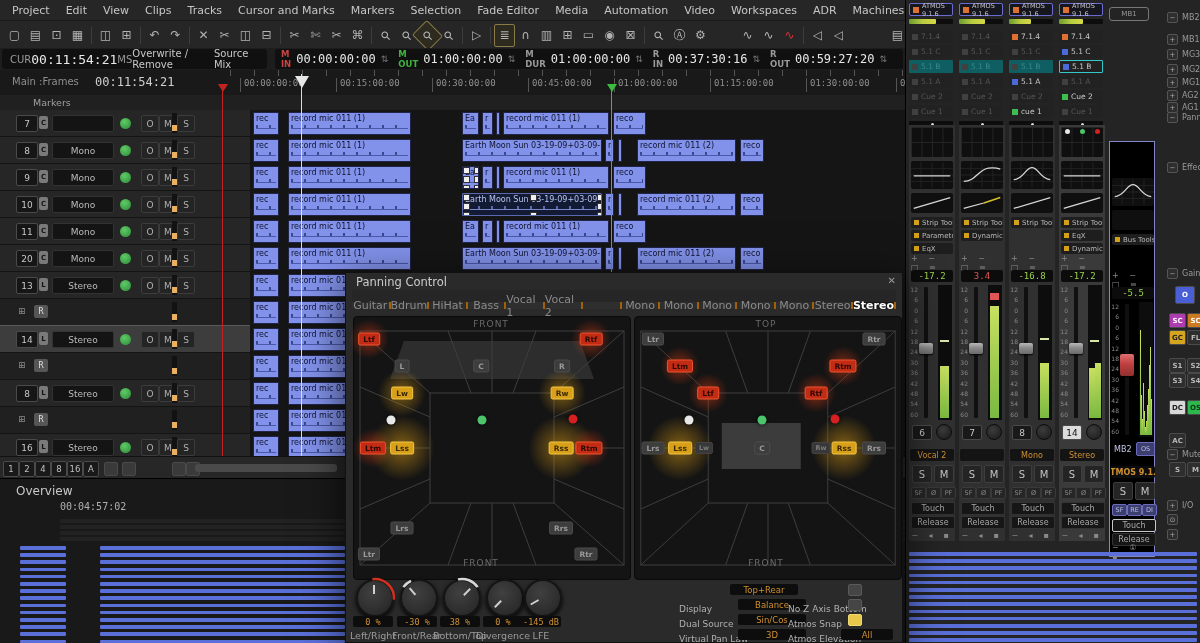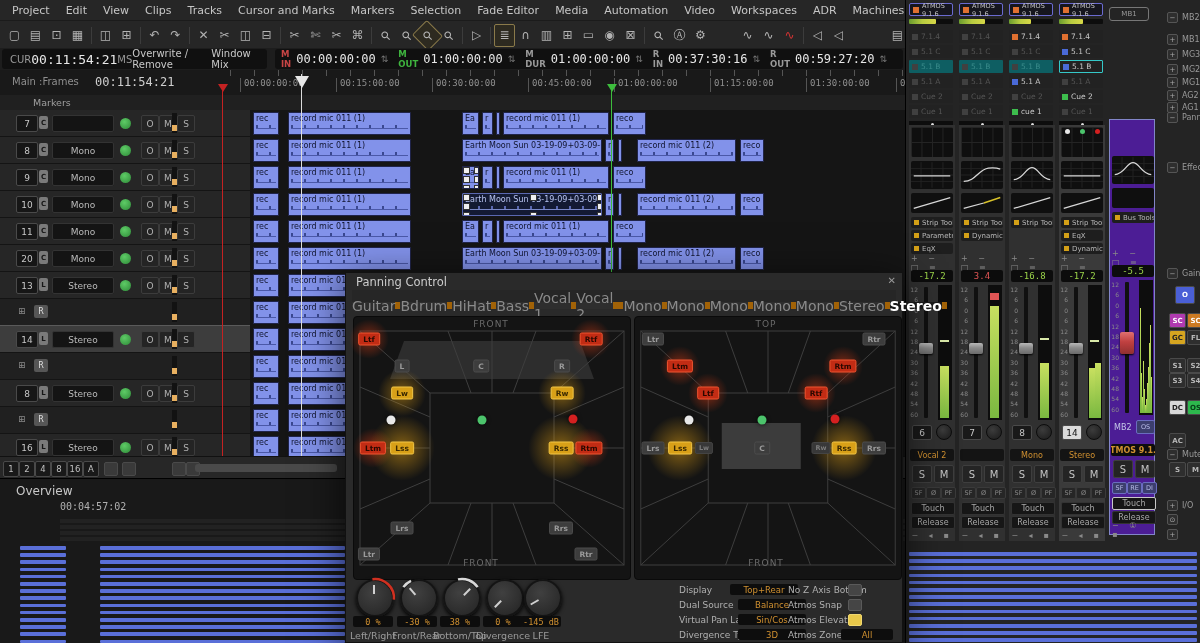--- a/index.html
+++ b/index.html
@@ -94,36 +94,36 @@
   .btn{position:absolute;background:#242424;border:1px solid #3e3e3e;border-radius:2px;color:#c4c4c4;font-size:10px;display:flex;align-items:center;justify-content:center;}
   .btn2{position:absolute;background:#161616;border:1px solid #333;border-radius:2px;color:#a8a8a8;font-size:8px;display:flex;align-items:center;justify-content:center;}
   .tiny{position:absolute;background:#262626;border:1px solid #3a3a3a;border-radius:2px;color:#888;font-size:6.5px;display:flex;align-items:center;justify-content:center;}
   .tiny.blue{background:#3c3e6e;border-color:#6a6cc0;color:#b8bce8;}
   .sbtn{position:absolute;width:15px;height:13px;border-radius:2px;background:#2e2e2e;border:1px solid #4a4a4a;color:#b8b8b8;font-size:7px;display:flex;align-items:center;justify-content:center;font-weight:bold;}
   
   #dialog{position:absolute;left:345px;top:272px;width:558px;height:371px;background:#2a2a2a;border:1px solid #111;box-shadow:0 10px 40px rgba(0,0,0,.7);z-index:50;box-sizing:border-box;}
   #dlg-title{position:absolute;left:10px;top:2px;font-size:11.5px;color:#cccccc;}
   #dlg-close{position:absolute;right:6px;top:2px;font-size:10px;color:#999;}
   #dlg-tabs{position:absolute;left:6px;top:17px;right:6px;height:19px;display:flex;background:#262626;}
-  .dtab{flex:1;display:flex;align-items:center;justify-content:center;font-size:14px;color:#8a8a8a;border-right:5px solid #a16207;background:#2e2e2e;margin-top:12px;}
+  .dtab{flex:1;display:flex;align-items:center;justify-content:center;font-size:11px;color:#8a8a8a;border-right:2px solid #a16207;background:#2e2e2e;margin-top:12px;}
   .dtab.active{background:#181818;color:#fff;font-weight:bold;}
   .pview{position:absolute;background:#141414;border:1px solid #0a0a0a;border-radius:4px;}
   .vlabel{position:absolute;font-size:9px;color:#6a6a6a;letter-spacing:1px;transform:translateX(-50%);z-index:4;}
   .chip{position:absolute;transform:translate(-50%,-50%);font-size:7.5px;font-weight:bold;padding:1px 4px;border-radius:2px;z-index:4;white-space:nowrap;}
   .chip.gray{background:#3d3d3d;color:#9a9a9a;border:1px solid #4c4c4c;}
   .chip.graySmall{background:#383838;color:#7d7d7d;border:1px solid #444;font-size:6.5px;padding:1px 3px;}
   .chip.red{background:#c22c14;color:#2a0800;border:1px solid #ef5430;}
   .chip.yellow{background:#d8a018;color:#3a2800;border:1px solid #f2c646;}
   .glow{position:absolute;transform:translate(-50%,-50%);border-radius:50%;pointer-events:none;z-index:3;}
   .pdot{position:absolute;width:9px;height:9px;border-radius:50%;transform:translate(-50%,-50%);z-index:5;box-shadow:0 0 4px rgba(0,0,0,.8);}
   .knob{position:absolute;width:34px;height:34px;border-radius:50%;background:radial-gradient(circle at 42% 35%,#404040,#232323);border:2px solid #141414;box-shadow:0 2px 4px #000;}
   .kneedle{position:absolute;left:15px;top:4px;width:2px;height:9px;background:#d0d0d0;transform-origin:1px 13px;}
   .kval{position:absolute;height:11px;background:#0d0d0d;border-radius:2px;color:#d09030;font-size:8.5px;display:flex;align-items:center;justify-content:center;font-family:"DejaVu Sans Mono",monospace;}
   .klbl{position:absolute;font-size:9.5px;color:#9a9a9a;text-align:center;transform:translateX(-50%);white-space:nowrap;}
-  .optlbl{position:absolute;font-size:9px;color:#b0b0b0;white-space:nowrap;}
+  .optlbl{position:absolute;font-size:9px;color:#b0b0b0;white-space:nowrap;margin-top:19px;}
   .optval{position:absolute;width:68px;height:11px;background:#0d0d0d;border-radius:2px;color:#d09030;font-size:8.5px;display:flex;align-items:center;justify-content:center;}
   .optchk{position:absolute;width:12px;height:10px;background:#454545;border:1px solid #5a5a5a;border-radius:2px;}
   .optchk.on{background:#e8c84a;border-color:#f0d870;}
   svg{display:block;}
 </style>
 </head>
 <body>
 
 <div id="app">
   <div id="menubar">
@@ -200,21 +200,21 @@
       <div class="tbtn redbox">▤</div>
     </div>
 
   <div id="transport">
     <div class="tbox" id="tbox-left">
       <span>CUR</span>
       <span class="tc">00:11:54:21</span>
       <span>M</span>
       <span>S</span>
       <span style="color:#c8c8c8">Overwrite / Remove</span>
-      <span style="color:#c8c8c8">Window Mix</span>
+      <span style="color:#c8c8c8">Source Mix</span>
     </div>
     <div class="tbox" id="tbox-right">
         <div class="tfield">
           <span class="tlabel" style="color: rgb(200, 69, 69);">M IN</span>
           <span class="tc" style="font-size: 12px;">00:00:00:00</span>
           <span class="stepper">⇅</span>
         </div>
         <div class="tfield">
           <span class="tlabel" style="color: rgb(63, 181, 63);">M OUT</span>
           <span class="tc" style="font-size: 12px;">01:00:00:00</span>
@@ -1062,21 +1062,21 @@
         <div class="stripname" style="position: absolute; left: 1px; top: 324px; width: 44px; height: 12px;">Stereo</div>
         <div class="btn" style="position: absolute; left: 3px; top: 340px; width: 18px; height: 16px;">S</div>
         <div class="btn" style="position: absolute; left: 25px; top: 340px; width: 18px; height: 16px;">M</div>
         <div class="tiny" style="position: absolute; left: 2px; top: 362px; width: 13px; height: 10px;">SF</div>
         <div class="tiny" style="position: absolute; left: 17px; top: 362px; width: 13px; height: 10px;">Ø</div>
         <div class="tiny" style="position: absolute; left: 32px; top: 362px; width: 13px; height: 10px;">PF</div>
         <div class="btn2" style="position: absolute; left: 2px; top: 377px; width: 42px; height: 11px;">Touch</div>
         <div class="btn2" style="position: absolute; left: 2px; top: 391px; width: 42px; height: 11px;">Release</div>
         <div class="tools" style="position: absolute; left: 2px; top: 405px; width: 42px; height: 10px;">− ◂ ▪</div>
       </div>
-      <div style="position: absolute; left: 203px; top: 119px; width: 46px; height: 416px; background: #4c1d95; border: 1px solid rgb(130, 133, 200); box-sizing: border-box;">
+      <div style="position: absolute; left: 203px; top: 141px; width: 46px; height: 416px; background: #000000; border: 1px solid rgb(130, 133, 200); box-sizing: border-box;">
         <div class="panel" style="position: absolute; left: 2px; top: 36px; width: 42px; height: 28px;">
           <svg width="42" height="28" viewBox="0 0 46 28">
             <path d="M0,7 H46 M0,14 H46 M0,21 H46 M11,0 V28 M23,0 V28 M35,0 V28" stroke="#242424" stroke-width="1"></path>
             <path d="M3,19 C13,19 16,6 23,6 C30,6 33,19 43,19" stroke="#d8d8d8" stroke-width="1.4" fill="none"></path>
           </svg>
         </div>
         <div class="panel" style="position: absolute; left: 2px; top: 68px; width: 42px; height: 20px;"></div>
         <div class="plug" style="position: absolute; left: 2px; top: 92px; width: 42px; height: 11px;">
           <span class="psq"></span>
           <span>Bus Tools</span>

